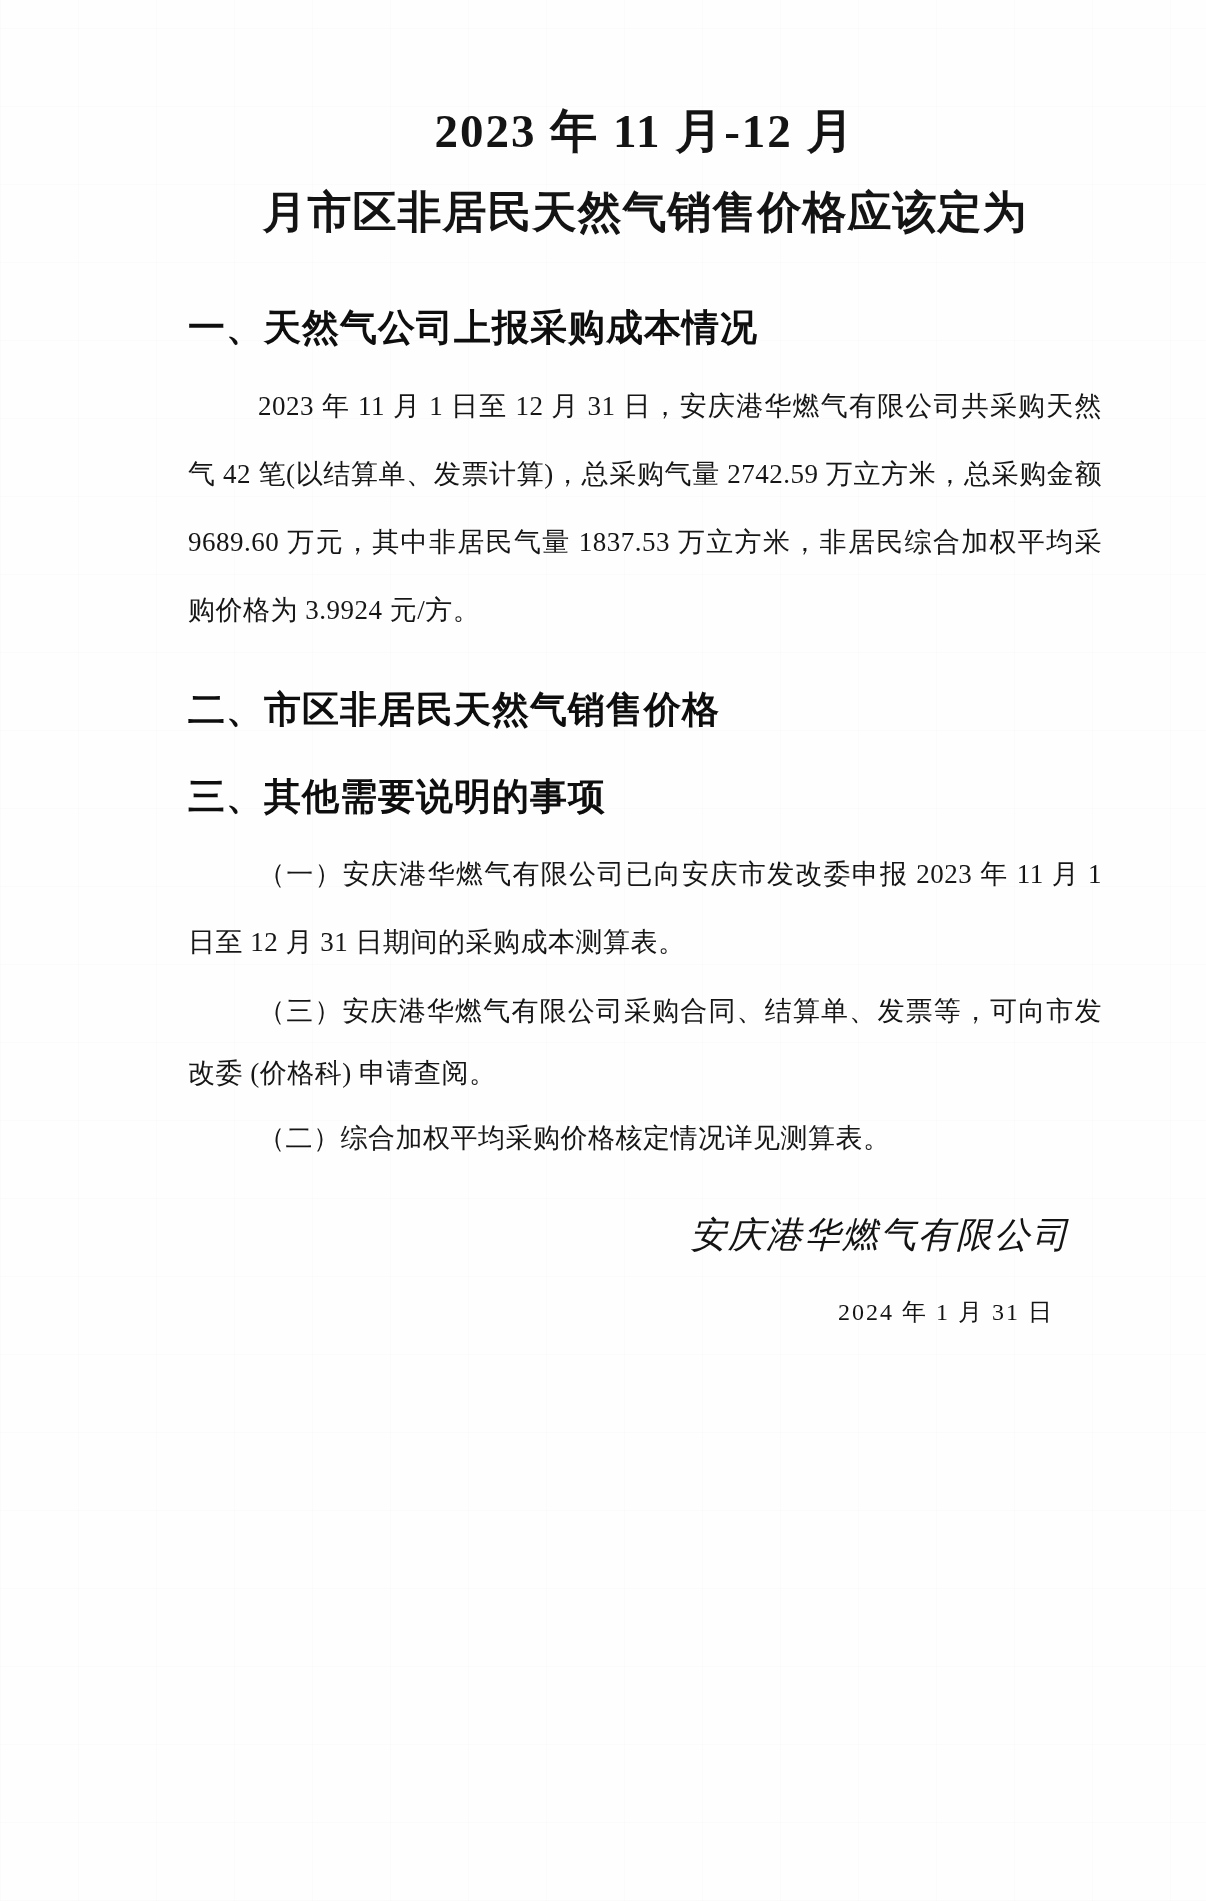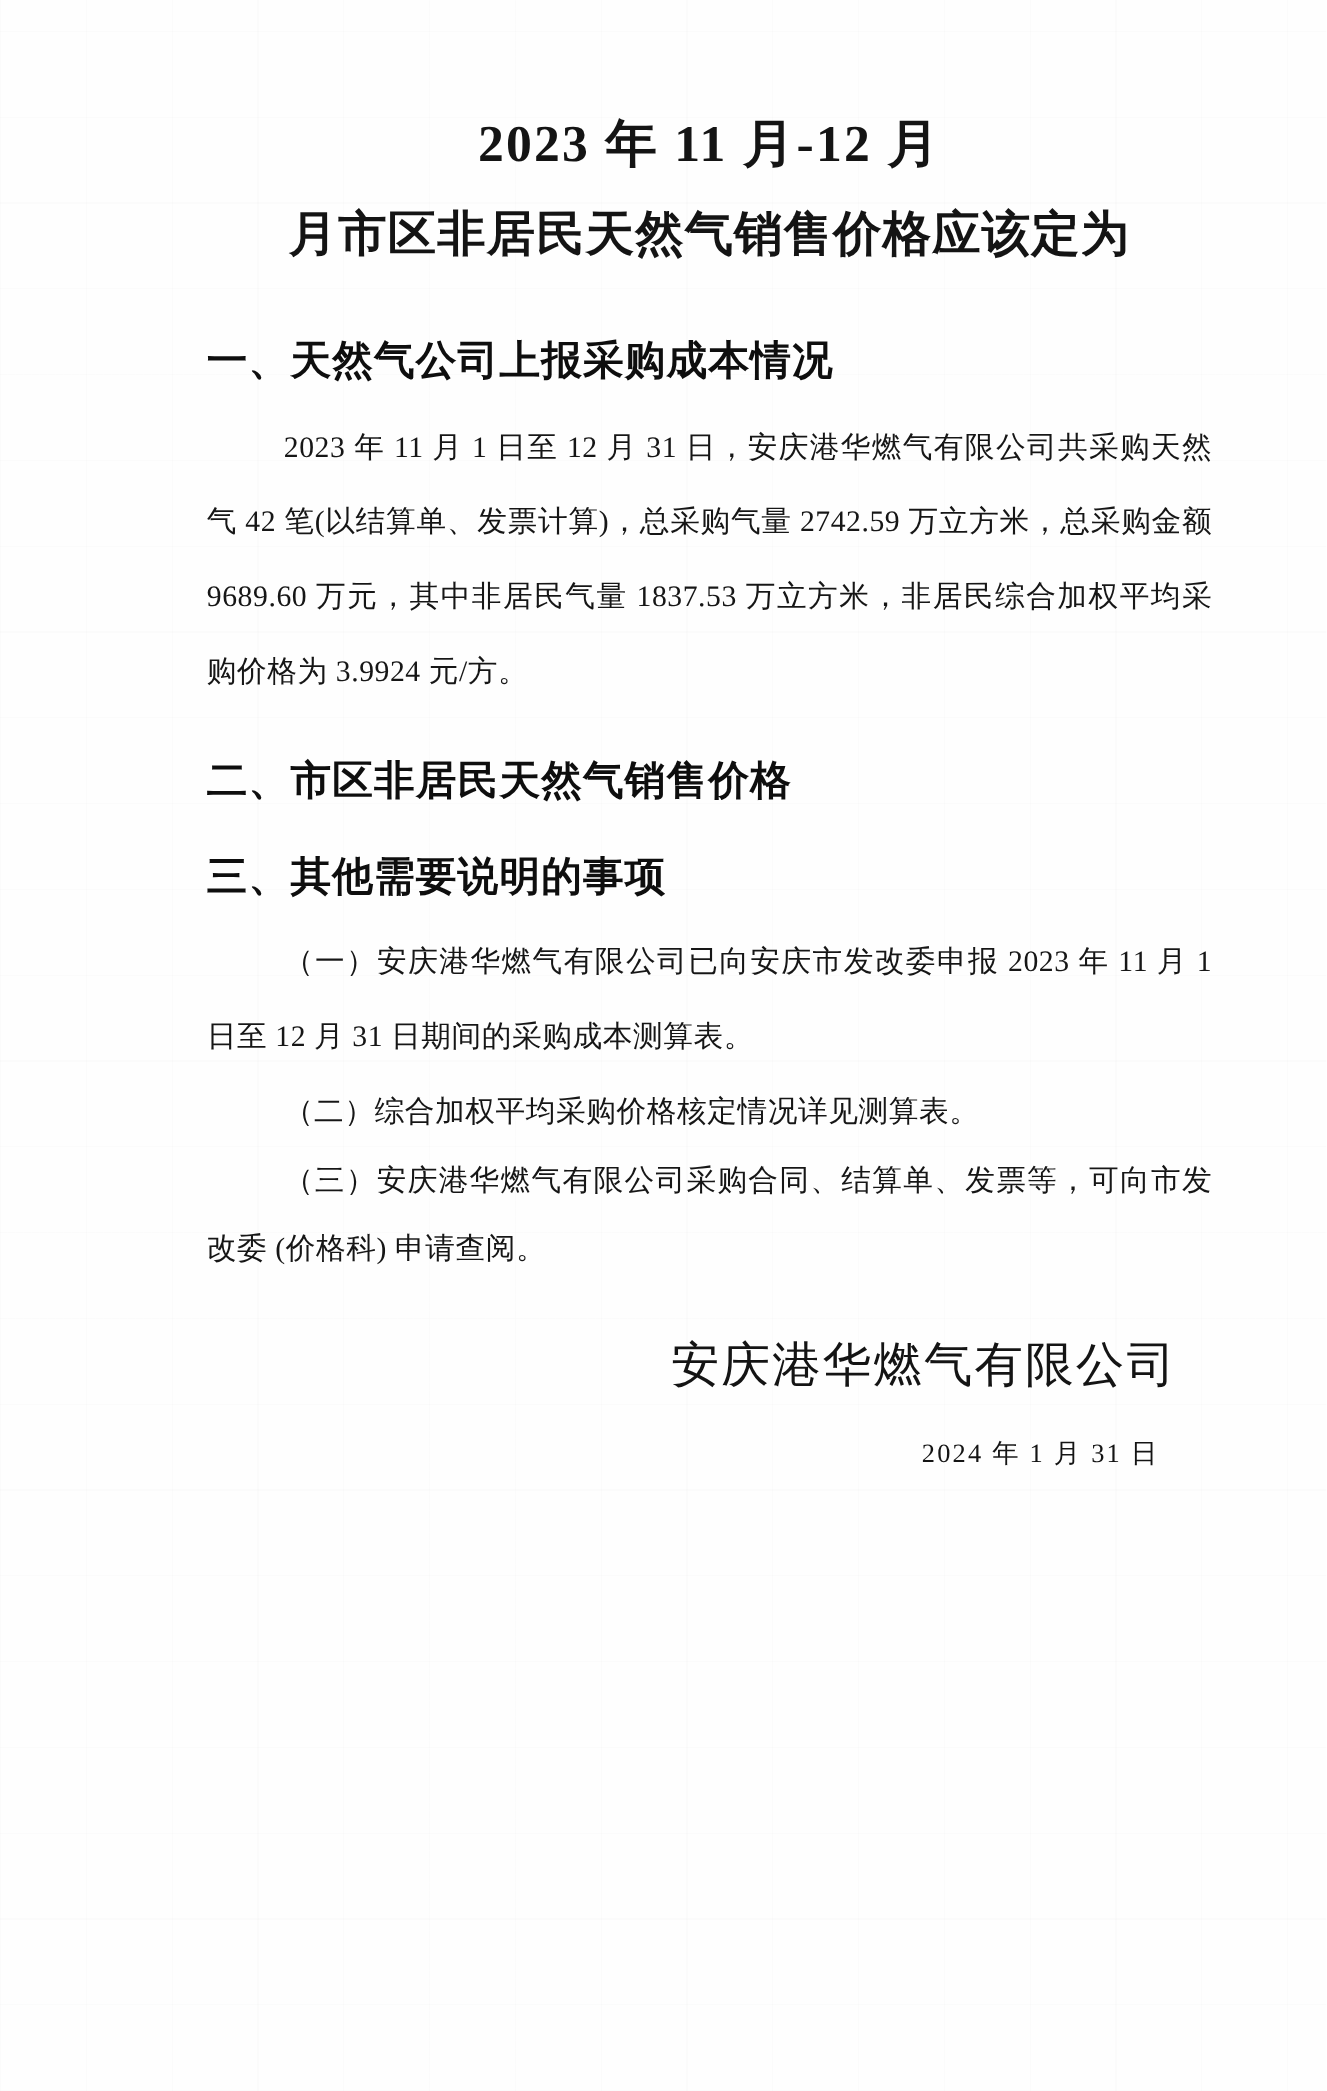--- a/index.html
+++ b/index.html
@@ -69,24 +69,25 @@
   #s1-para { margin-top: 24px; }
   #s2-para { margin-top: 28px; }
   .run { font-weight: 400; }
   .run.bold { font-weight: 700; color: #0a0a0a; }
   #s3-item1 { margin-top: 22px; }
   #s3-item2 { margin-top: 6px; line-height: 56px; }
   #s3-item3 { margin-top: 4px; line-height: 62px; }
   .signature {
     margin: 46px 0 0 0;
     text-align: right;
-    font-size: 44px;
+    font-size: 36px;
     line-height: 1.3;
     letter-spacing: 2px;
     padding-right: 32px;
+    font-style: italic;
   }
   .sign-date {
     margin: 38px 0 0 0;
     text-align: right;
     font-size: 24px;
     line-height: 1.3;
     letter-spacing: 2px;
     padding-right: 48px;
   }
 </style>
@@ -99,20 +100,20 @@
     <h1 class="title1">2023 年 11 月-12 月</h1>
     <h1 class="title2">月市区非居民天然气销售价格应该定为</h1>
 
     <h2 class="sec-heading" id="s1-heading">一、天然气公司上报采购成本情况</h2>
     <p class="body-para" id="s1-para">2023 年 11 月 1 日至 12 月 31 日，安庆港华燃气有限公司共采购天然气 42 笔(以结算单、发票计算)，总采购气量 2742.59 万立方米，总采购金额 9689.60 万元，其中非居民气量 1837.53 万立方米，非居民综合加权平均采购价格为 3.9924 元/方。</p>
 
     <h2 class="sec-heading" id="s2-heading">二、市区非居民天然气销售价格</h2>
 
     <h2 class="sec-heading" id="s3-heading">三、其他需要说明的事项</h2>
     <p class="body-para" id="s3-item1">（一）安庆港华燃气有限公司已向安庆市发改委申报 2023 年 11 月 1 日至 12 月 31 日期间的采购成本测算表。</p>
+    <p class="body-para" id="s3-item3">（三）安庆港华燃气有限公司采购合同、结算单、发票等，可向市发改委 (价格科) 申请查阅。</p>
     <p class="body-para" id="s3-item2">（二）综合加权平均采购价格核定情况详见测算表。</p>
-    <p class="body-para" id="s3-item3">（三）安庆港华燃气有限公司采购合同、结算单、发票等，可向市发改委 (价格科) 申请查阅。</p>
 
     <p class="signature">安庆港华燃气有限公司</p>
     <p class="sign-date">2024 年 1 月 31 日</p>
 
   </div>
 </div>
 
 </body></html>

